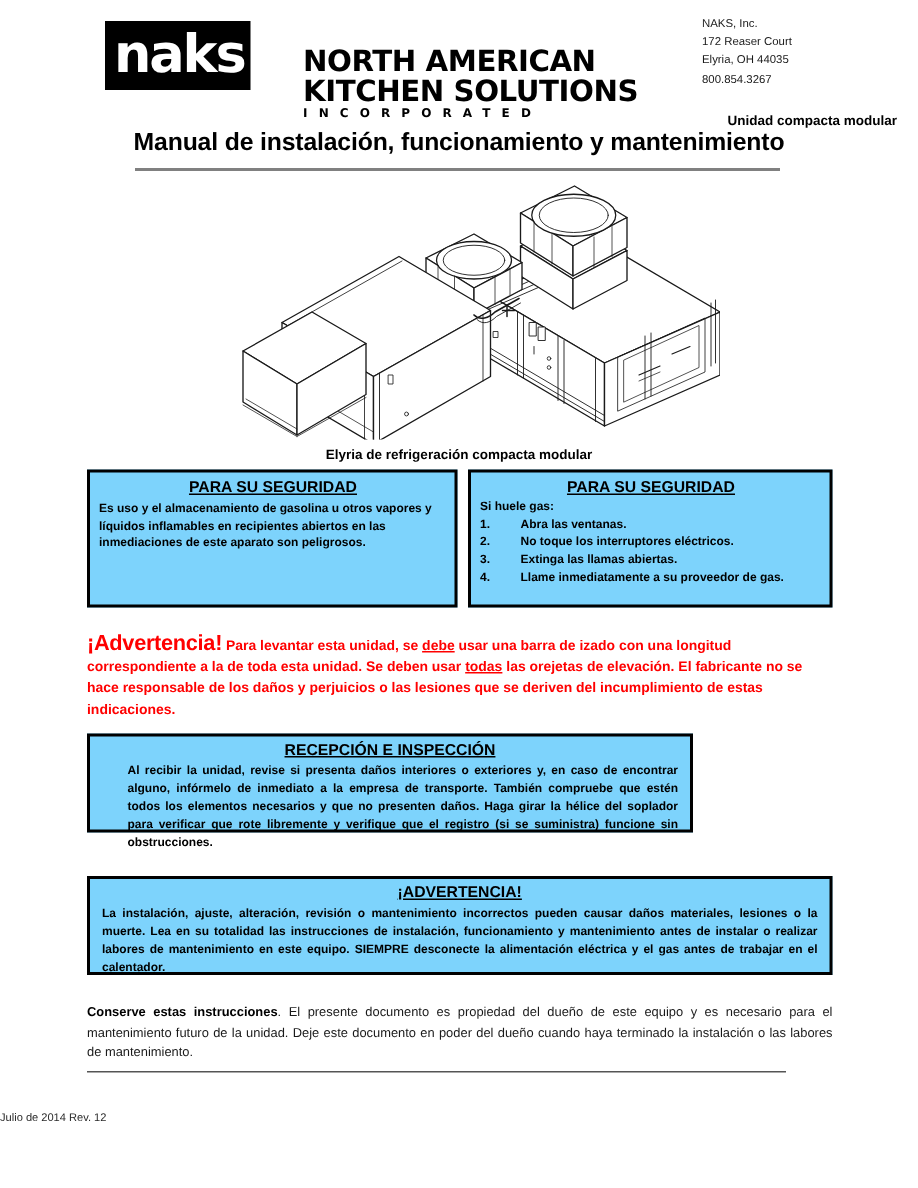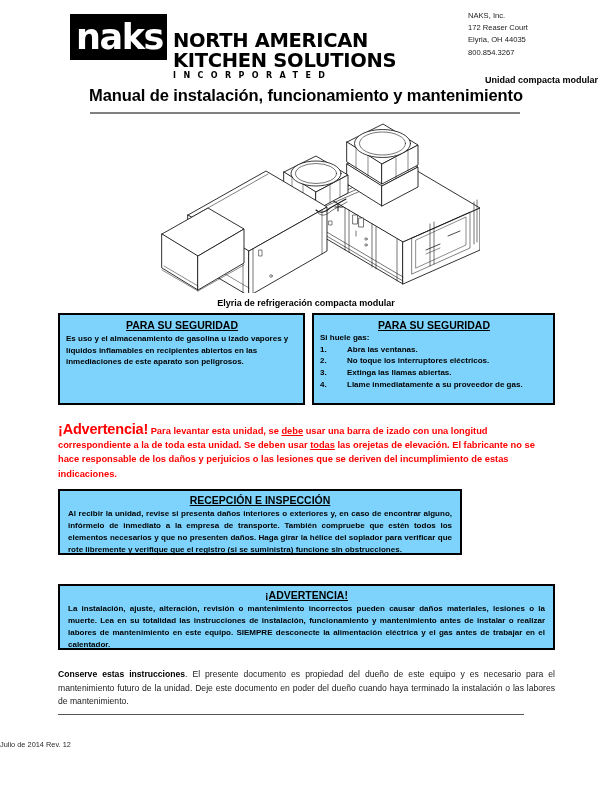--- a/index.html
+++ b/index.html
@@ -28,20 +28,21 @@
     left: 0; top: 0;
     width: 612px;
     height: 72px;
   }
   .logo-wrap {
     position: absolute;
     left: 70px;
     top: 14px;
     display: flex;
     align-items: stretch;
+    gap: 29px;
   }
   .logo-mark {
     background: #000000;
     color: #ffffff;
     font-family: "DejaVu Sans", sans-serif;
     font-weight: bold;
     font-size: 35px;
     line-height: 46px;
     letter-spacing: -1.4px;
     padding: 0 4px 0 6px;
@@ -195,20 +196,21 @@
 
   
   #reception {
     left: 58px; top: 489px;
     width: 404px; height: 66px;
     padding: 3px 8px 3px 8px;
   }
   #reception .box-body {
     text-align: justify;
     line-height: 11.9px;
+    margin-left: 17px;
   }
 
   
   #advertencia {
     left: 58px; top: 584px;
     width: 497px; height: 66px;
     padding: 3px 8px 3px 8px;
   }
   #advertencia .box-body {
     text-align: justify;
@@ -368,21 +370,21 @@
         <line x1="195" y1="89" x2="203" y2="89" stroke-width="0.9"></line>
         <rect x="189" y="103" width="3" height="4" stroke-width="0.55"></rect>
       </g>
     </svg>
   </div>
 
   <div class="fig-caption">Elyria de refrigeración compacta modular</div>
 
   <div class="box" id="safety-left">
     <div class="box-title">PARA SU SEGURIDAD</div>
-    <div class="box-body">Es uso y el almacenamiento de gasolina u izado vapores y líquidos inflamables en recipientes abiertos en las inmediaciones de este aparato son peligrosos.</div>
+    <div class="box-body">Es uso y el almacenamiento de gasolina u otros vapores y líquidos inflamables en recipientes abiertos en las inmediaciones de este aparato son peligrosos.</div>
   </div>
 
   <div class="box" id="safety-right">
     <div class="box-title">PARA SU SEGURIDAD</div>
     <div class="box-body">
       <div class="gas-intro">Si huele gas:</div>
       <ul class="gas-list">
         <li>
           <span class="gas-num">1.</span>
           <span class="gas-text">Abra las ventanas.</span>

